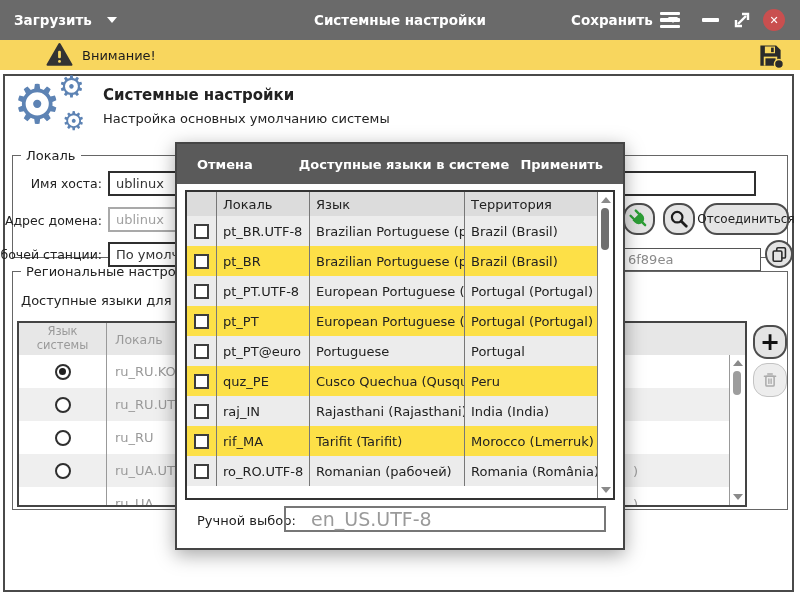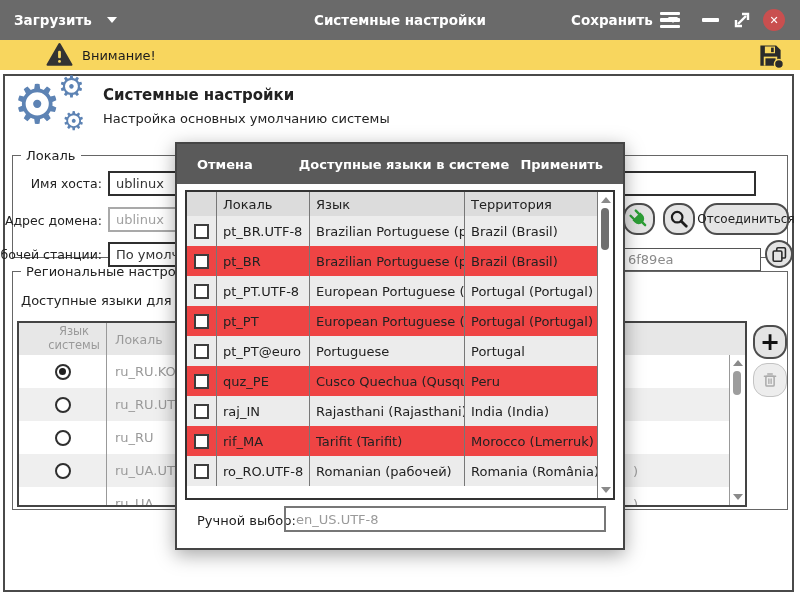--- a/index.html
+++ b/index.html
@@ -54,21 +54,21 @@
   .btn-disconnect{left:690px;top:40px;width:86px;height:32px;font-size:12px;color:#222}
   .btn-copy{left:752px;top:77px;width:28px;height:28px}
   .btn-add{left:740px;top:46px;width:34px;height:34px;font-size:24px;font-weight:bold;color:#111;line-height:1}
   .btn-trash{left:740px;top:84px;width:34px;height:34px;background:#ededed;border:1px solid #c3c3c3;cursor:default}
 
   .avail-label{position:absolute;left:8px;top:14px;font-size:13px;white-space:nowrap}
 
   
   .rtable{position:absolute;left:4px;top:42px;width:730px;height:186px;border:2px solid #444;background:#fff;overflow:hidden}
   .rt-head{display:grid;grid-template-columns:88px 1fr;height:32px;background:#e7e7e7;color:#9a9a9a}
-  .rt-h1{display:flex;align-items:center;justify-content:flex-end;border-right:1px solid #999;font-size:11.5px;text-align:center;line-height:1.2}
+  .rt-h1{display:flex;align-items:center;justify-content:center;border-right:1px solid #999;font-size:11.5px;text-align:center;line-height:1.2}
   .rt-h1 span{width:64px}
   .rt-h2{display:flex;align-items:center;padding-left:8px;font-size:12.5px}
   .rt-row{display:grid;grid-template-columns:88px 1fr;height:33px;position:relative;background:#fff}
   .rt-row:nth-child(even){background:#efefef}
   .rt-c1{display:flex;align-items:center;justify-content:center;border-right:1px solid #999}
   .rt-c2{display:flex;align-items:center;padding-left:8px;color:#9a9a9a;font-size:13px;white-space:nowrap;overflow:hidden}
   .frag{position:absolute;left:614px;top:50%;transform:translateY(-50%);color:#9a9a9a;font-size:13px}
   .rt-scroll{position:absolute;right:0;top:32px;bottom:0;width:16px;border-left:1px solid #999;background:#fff}
   .sthumb{position:absolute;left:3px;width:8px;border-radius:4px;background:#9d9d9d}
   .rt-scroll .sthumb{top:16px;height:24px}
@@ -83,29 +83,29 @@
   
   .dialog{position:absolute;left:175px;top:142px;width:450px;height:408px;background:#fff;border:2px solid #454545;box-shadow:0 5px 18px rgba(0,0,0,.35)}
   .dlg-head{position:relative;height:40px;background:var(--dialog_header_bg);color:#fff;display:flex;align-items:center;justify-content:space-between;padding:0 20px;font-size:13px;font-weight:bold}
   .dlg-title{position:absolute;left:8px;right:0;text-align:center;pointer-events:none}
   .dlg-btn{cursor:pointer;z-index:1}
   .dlg-table{position:absolute;left:8px;top:46px;width:430px;height:310px;border:2px solid #333;background:#fff;overflow:hidden}
   .dt-head{display:grid;grid-template-columns:30px 93px 155px 1fr;height:24px;background:#dcdcdc;font-size:13px}
   .dt-hc{display:flex;align-items:center;padding-left:6px;border-right:1px solid #777;white-space:nowrap;overflow:hidden}
   .dt-hc.first{border-right:1px solid #777}
   .dt-hc.last{border-right:none}
-  .dt-row{display:grid;grid-template-columns:30px 93px 155px 1fr;height:30px;background:#ef4444}
+  .dt-row{display:grid;grid-template-columns:30px 93px 155px 1fr;height:30px;background:#fde047}
   .dt-row:nth-child(odd){background:#ececec}
   .dt-c{display:flex;align-items:center;padding-left:6px;border-right:1px solid #777;font-size:13px;white-space:nowrap;overflow:hidden}
   .dt-c.cbcell{justify-content:center;padding-left:0}
   .dt-c.last{border-right:none}
   .dlg-scroll{position:absolute;right:0;top:0;bottom:0;width:16px;border-left:1px solid #777;background:#fff}
   .dlg-scroll .sthumb{top:16px;height:42px;background:#6f6f6f}
   .dlg-manual-label{position:absolute;left:20px;top:369px;font-size:13px}
-  .dlg-manual-input{position:absolute;left:107px;top:362px;width:322px;height:26px;border:2px solid #777;display:flex;align-items:center;padding:0 10px;color:#9a9a9a;font-size:13px}
+  .dlg-manual-input{position:absolute;left:107px;top:362px;width:322px;height:26px;border:2px solid #777;display:flex;align-items:center;padding:0 25px;color:#9a9a9a;font-size:19px}
 </style>
 </head>
 <body>
 
 <div class="titlebar">
   <div class="tb-item tb-load">
     <span>Загрузить</span>
     <span class="caret"></span>
   </div>
   <div class="tb-title">Системные настройки</div>

